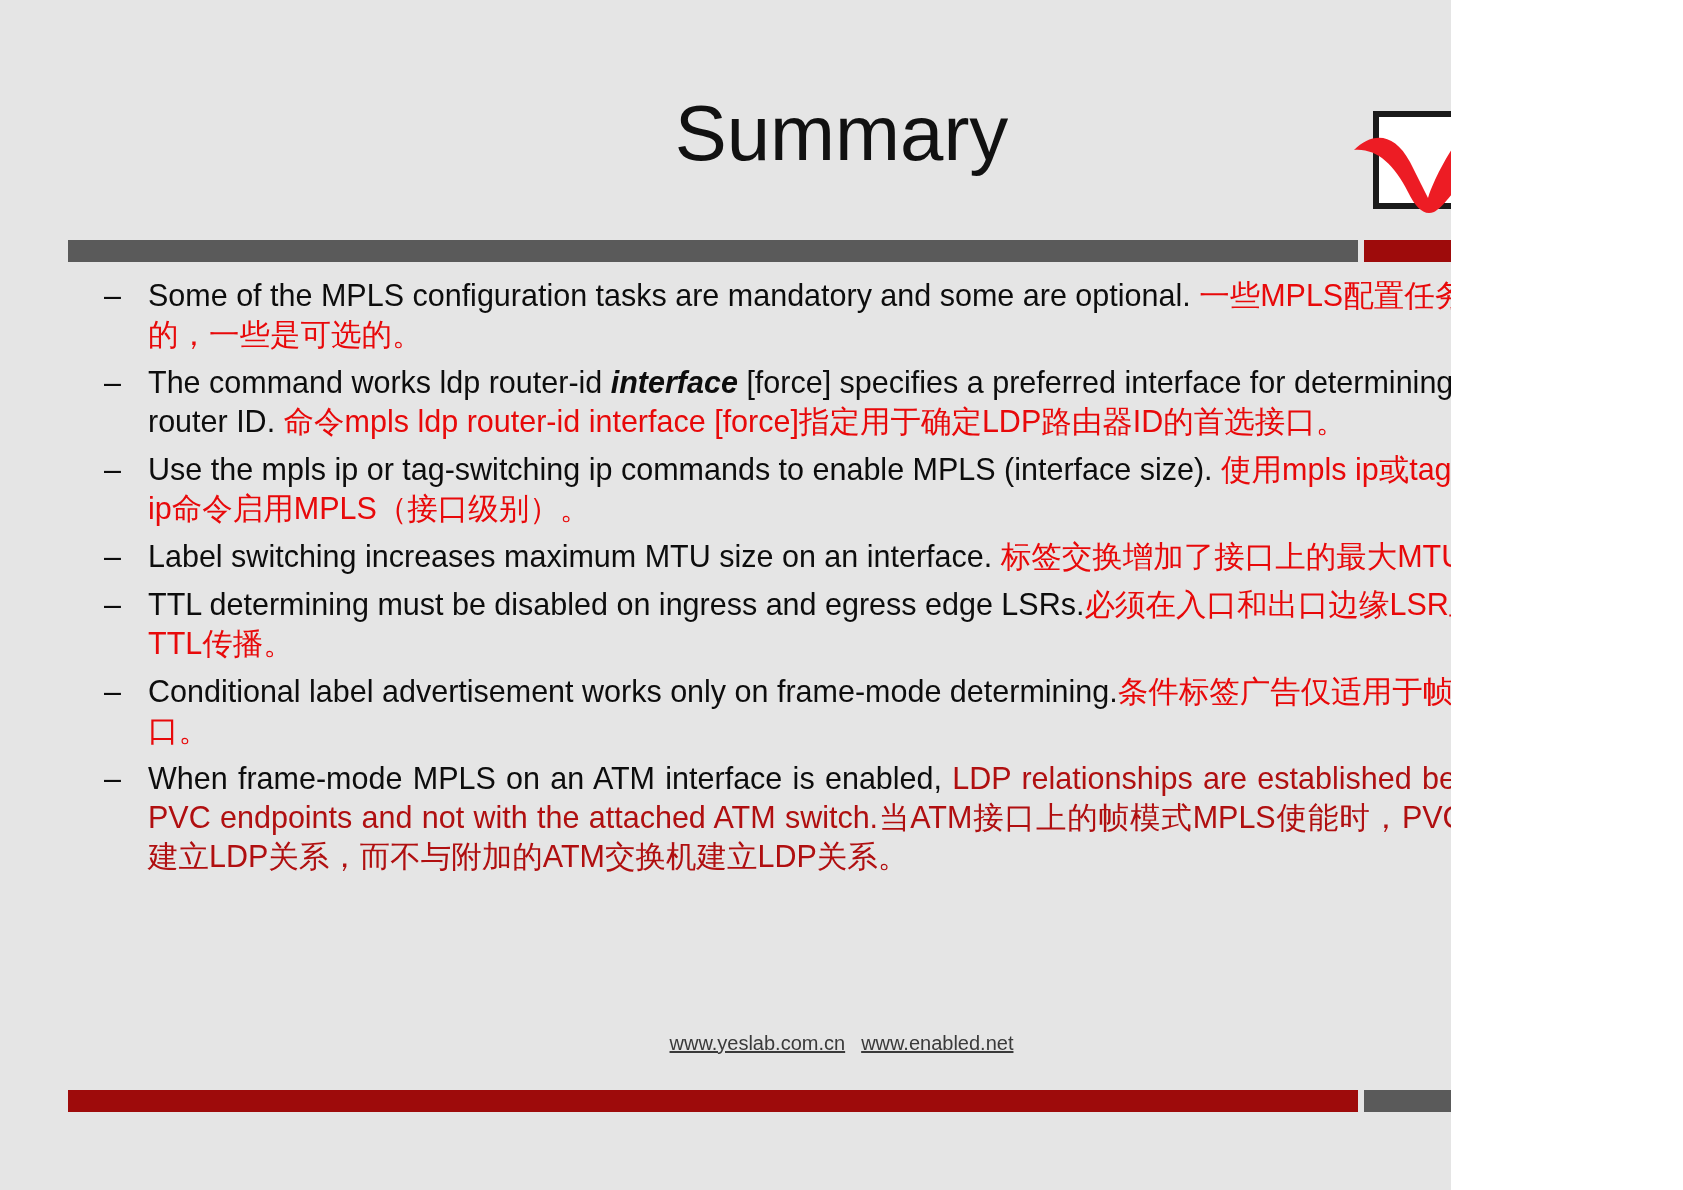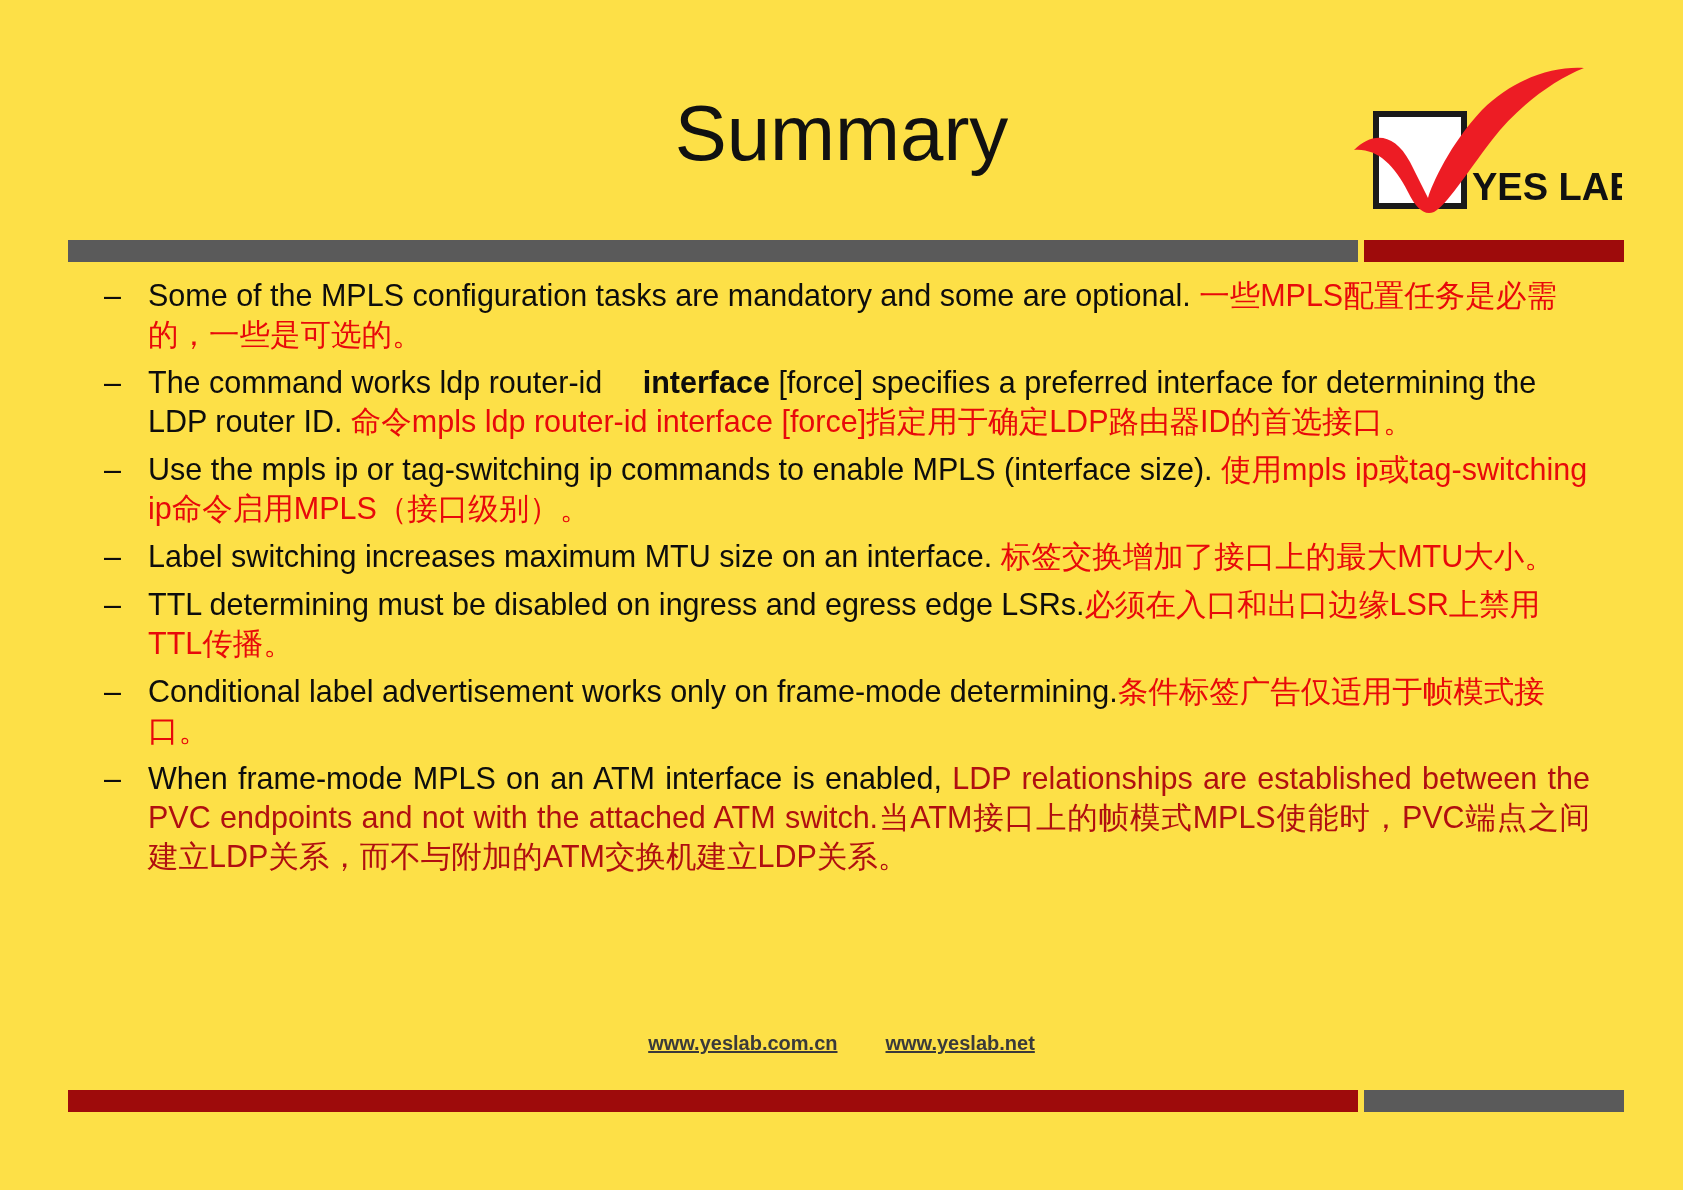--- a/index.html
+++ b/index.html
@@ -5,23 +5,23 @@
   html, body {
     margin: 0;
     padding: 0;
     background: #ffffff;
   }
   body {
     font-family: "Liberation Sans", sans-serif;
   }
   .slide {
     position: relative;
-    width: 1683px;
+    width: 1451px;
     height: 1190px;
-    background: #fde047;
+    background: #e5e5e5;
     overflow: hidden;
   }
 
   
   .title {
     position: absolute;
     left: 0;
     top: 88px;
     width: 1683px;
     text-align: center;
@@ -113,40 +113,39 @@
     top: 0;
     font-size: 30.5px;
     line-height: 39px;
     color: #0d0d0d;
   }
   .bullet p {
     margin: 0;
   }
   .cn, .red { color: #e8090a; }
   .darkred { color: #b00f10; }
-  .ital { font-weight: 600; margin-left: 32px; }
+  .ital { font-style: italic; font-weight: 600; }
   .justify { text-align: justify; }
   .justify > p { text-align: justify; text-align-last: left; }
 
   
   .footer-links {
     position: absolute;
     left: 0;
     top: 1030px;
     width: 1683px;
     text-align: center;
     font-size: 20px;
     line-height: 26px;
     color: #3a3a3a;
   }
   .footer-links a {
     color: #3a3a3a;
     text-decoration: underline;
-    margin: 0 24px;
-    font-weight: bold;
+    margin: 0 8px;
   }
 </style>
 </head>
 <body>
 
 <div class="slide">
 
   <div class="title">Summary</div>
 
   <div class="logo">
@@ -197,21 +196,21 @@
     </div>
 
     <div class="bullet justify">
       <span class="dash">–</span>
       <p><span>When  frame-mode  MPLS  on  an  ATM  interface  is  enabled, </span><span class="darkred">LDP  relationships   are established between the PVC endpoints and not with the attached ATM  switch.</span><span class="darkred">当ATM接口上的帧模式MPLS使能时，PVC端点之间建立LDP关系，而不与附加的ATM交换机建立LDP关系。</span></p>
     </div>
 
   </div>
 
   <div class="footer-links">
-    <a href="#">www.yeslab.com.cn</a><a href="#">www.yeslab.net</a>
+    <a href="#">www.yeslab.com.cn</a><a href="#">www.enabled.net</a>
   </div>
 
   <div class="bottom-row">
     <div class="bottom-red"></div>
     <div class="bottom-grey"></div>
   </div>
 
 </div>
 
 </body></html>

